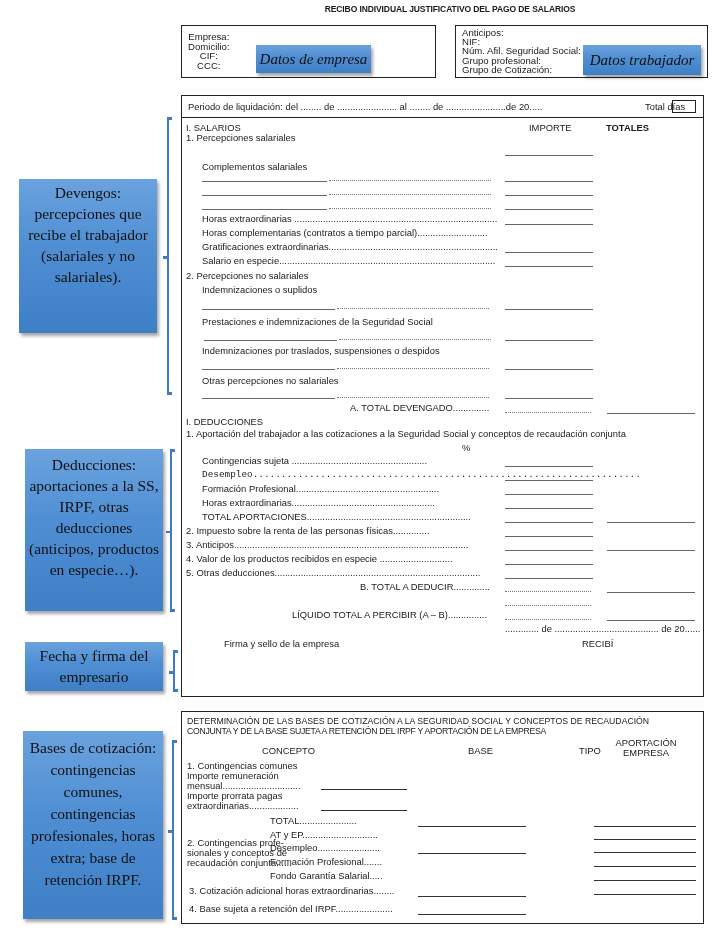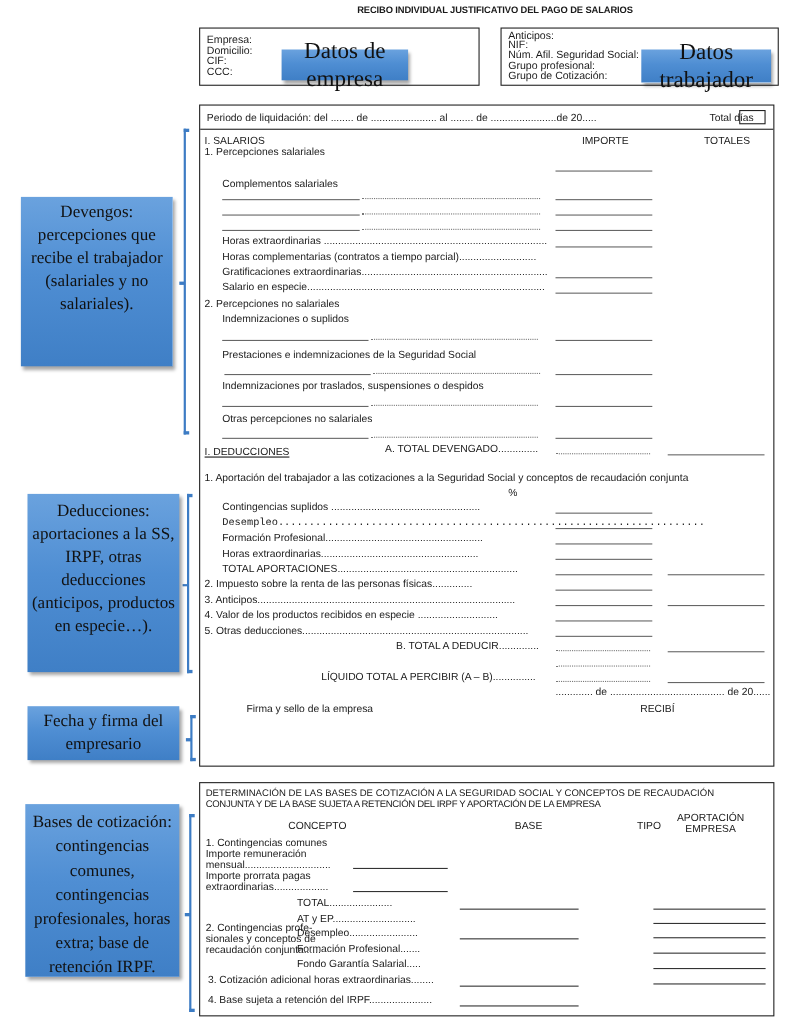--- a/index.html
+++ b/index.html
@@ -6,38 +6,38 @@
   body { width:718px; height:931px; position:relative; overflow:hidden;
          font-family:"Liberation Sans", sans-serif; color:#1a1a1a; }
   .abs { position:absolute; }
   .title { left:180px; top:4px; width:540px; text-align:center; font-size:8.5px; font-weight:bold; letter-spacing:-0.1px; }
   .box { position:absolute; border:1.6px solid #222; background:#fff; box-sizing:border-box; }
   .lbl { font-size:9.6px; line-height:9.6px; }
   .callout { position:absolute; background:linear-gradient(180deg,#6aa2de 0%,#4f8ed3 45%,#3f7fc6 100%);
              box-shadow:2px 3px 3px rgba(0,0,0,0.35); color:#111;
              font-family:"Liberation Serif", serif; text-align:center; box-sizing:border-box; }
   .callout.side { font-size:15.5px; line-height:21px; }
-  .callout.hdr { font-size:21px; display:flex; align-items:center; justify-content:center; }
+  .callout.hdr { font-size:15px; display:flex; align-items:center; justify-content:center;font-style:italic; }
   .brace { position:absolute; border-left:2.6px solid #3d7cc4; box-sizing:border-box; }
   .brace::before, .brace::after { content:""; position:absolute; left:-2px; width:5px; height:2.6px; background:#3d7cc4; }
   .brace::before { top:0; } .brace::after { bottom:0; }
   .brace .nub { position:absolute; left:-6px; top:50%; width:5px; height:2.6px; background:#3d7cc4; }
   .t { position:absolute; font-size:9.4px; white-space:nowrap; line-height:10px; }
   .line { position:absolute; height:0; border-top:0.8px solid #666; }
   .dots { position:absolute; height:0; border-top:1px dotted #777; }
   .sep { position:absolute; height:0; border-top:1.4px solid #222; }
   .daysbox { position:absolute; border:1.2px solid #222; width:22px; height:11px; }
 </style>
 </head>
 <body>
 
 <div class="abs title">RECIBO INDIVIDUAL JUSTIFICATIVO DEL PAGO DE SALARIOS</div>
 
 <div class="box" style="left:181px;top:25px;width:255px;height:53px;">
-  <div class="lbl" style="position:absolute;left:6px;top:6px;">
+  <div class="lbl" style="position:absolute;left:6px;top:6px;text-align:center;">
     <div>Empresa:</div>
     <div>Domicilio:</div>
     <div>CIF:</div>
     <div>CCC:</div>
   </div>
 </div>
 <div class="callout hdr" style="left:256px;top:45px;width:115px;height:28px;">Datos de empresa</div>
 
 <div class="box" style="left:455px;top:25px;width:253px;height:53px;">
   <div class="lbl" style="position:absolute;left:6px;top:2px;line-height:9.2px;">
@@ -52,21 +52,21 @@
 
 <div class="box" style="left:181px;top:95px;width:523px;height:602px;">
 
   <div class="t" style="left:6px;top:6px;">Periodo de liquidación: del ........ de ....................... al ........ de .......................de 20.....</div>
   <div class="t" style="left:463px;top:6px;">Total días</div>
   <div class="daysbox" style="left:490px;top:4px;"></div>
   <div class="sep" style="left:0;right:0;top:21px;"></div>
 
   <div class="t" style="left:4px;top:27px;">I.  SALARIOS</div>
   <div class="t" style="left:347px;top:27px;">IMPORTE</div>
-  <div class="t" style="left:458px;top:27px;">TOTALES</div>
+  <div class="t" style="left:424px;top:27px;font-weight:bold;">TOTALES</div>
   <div class="t" style="left:4px;top:37px;">1.   Percepciones salariales</div>
 
   <div class="line" style="left:323px;width:88px;top:59px;"></div>
 
   <div class="t" style="left:20px;top:66px;">Complementos salariales</div>
   <div class="line" style="left:20px;width:125px;top:85px;"></div>
   <div class="dots" style="left:147px;width:162px;top:84px;"></div>
   <div class="line" style="left:323px;width:88px;top:85px;"></div>
   <div class="line" style="left:20px;width:125px;top:99px;"></div>
   <div class="dots" style="left:147px;width:162px;top:98px;"></div>
@@ -101,25 +101,25 @@
 
   <div class="t" style="left:20px;top:280px;">Otras percepciones no salariales</div>
   <div class="line" style="left:20px;width:133px;top:302px;"></div>
   <div class="dots" style="left:155px;width:152px;top:301px;"></div>
   <div class="line" style="left:323px;width:88px;top:302px;"></div>
 
   <div class="t" style="left:168px;top:307px;">A. TOTAL DEVENGADO..............</div>
   <div class="dots" style="left:323px;width:86px;top:316px;"></div>
   <div class="line" style="left:425px;width:88px;top:317px;"></div>
 
-  <div class="t" style="left:4px;top:310px;text-decoration:underline;">I.   DEDUCCIONES</div>
+  <div class="t" style="left:4px;top:321px;">I.   DEDUCCIONES</div>
   <div class="t" style="left:4px;top:333px;">1.   Aportación del trabajador a las cotizaciones a la Seguridad Social y conceptos de recaudación conjunta</div>
   <div class="t" style="left:280px;top:347px;">%</div>
 
-  <div class="t" style="left:20px;top:360px;">Contingencias suplidos ....................................................</div>
+  <div class="t" style="left:20px;top:360px;">Contingencias sujeta ....................................................</div>
   <div class="line" style="left:323px;width:88px;top:370px;"></div>
   <div class="t" style="left:20px;top:374px;font-family:Liberation Mono, monospace;">Desempleo.....................................................................</div>
   <div class="line" style="left:323px;width:88px;top:384px;"></div>
   <div class="t" style="left:20px;top:388px;">Formación Profesional.......................................................</div>
   <div class="line" style="left:323px;width:88px;top:398px;"></div>
   <div class="t" style="left:20px;top:402px;">Horas extraordinarias.......................................................</div>
   <div class="line" style="left:323px;width:88px;top:412px;"></div>
   <div class="t" style="left:20px;top:416px;">TOTAL APORTACIONES...............................................................</div>
   <div class="line" style="left:323px;width:88px;top:426px;"></div>
   <div class="line" style="left:425px;width:88px;top:426px;"></div>
@@ -197,13 +197,13 @@
 <div class="brace" style="left:173px;top:650px;height:42px;">
     <span class="nub"></span>
   </div>
 <div class="brace" style="left:172px;top:740px;height:180px;">
     <span class="nub"></span>
   </div>
 
 <div class="callout side" style="left:19px;top:179px;width:138px;height:154px;padding-top:3px;">Devengos: percepciones que recibe el trabajador (salariales y no salariales).</div>
 <div class="callout side" style="left:25px;top:449px;width:138px;height:162px;padding-top:5px;">Deducciones: aportaciones a la SS, IRPF, otras deducciones (anticipos, productos en especie…).</div>
 <div class="callout side" style="left:25px;top:642px;width:138px;height:49px;padding-top:3px;">Fecha y firma del empresario</div>
-<div class="callout side" style="left:23px;top:731px;width:140px;height:157px;padding-top:6px;line-height:22px;">Bases de cotización: contingencias comunes, contingencias profesionales, horas extra; base de retención IRPF.</div>
+<div class="callout side" style="left:23px;top:731px;width:140px;height:188px;padding-top:6px;line-height:22px;">Bases de cotización: contingencias comunes, contingencias profesionales, horas extra; base de retención IRPF.</div>
 
 </body></html>

